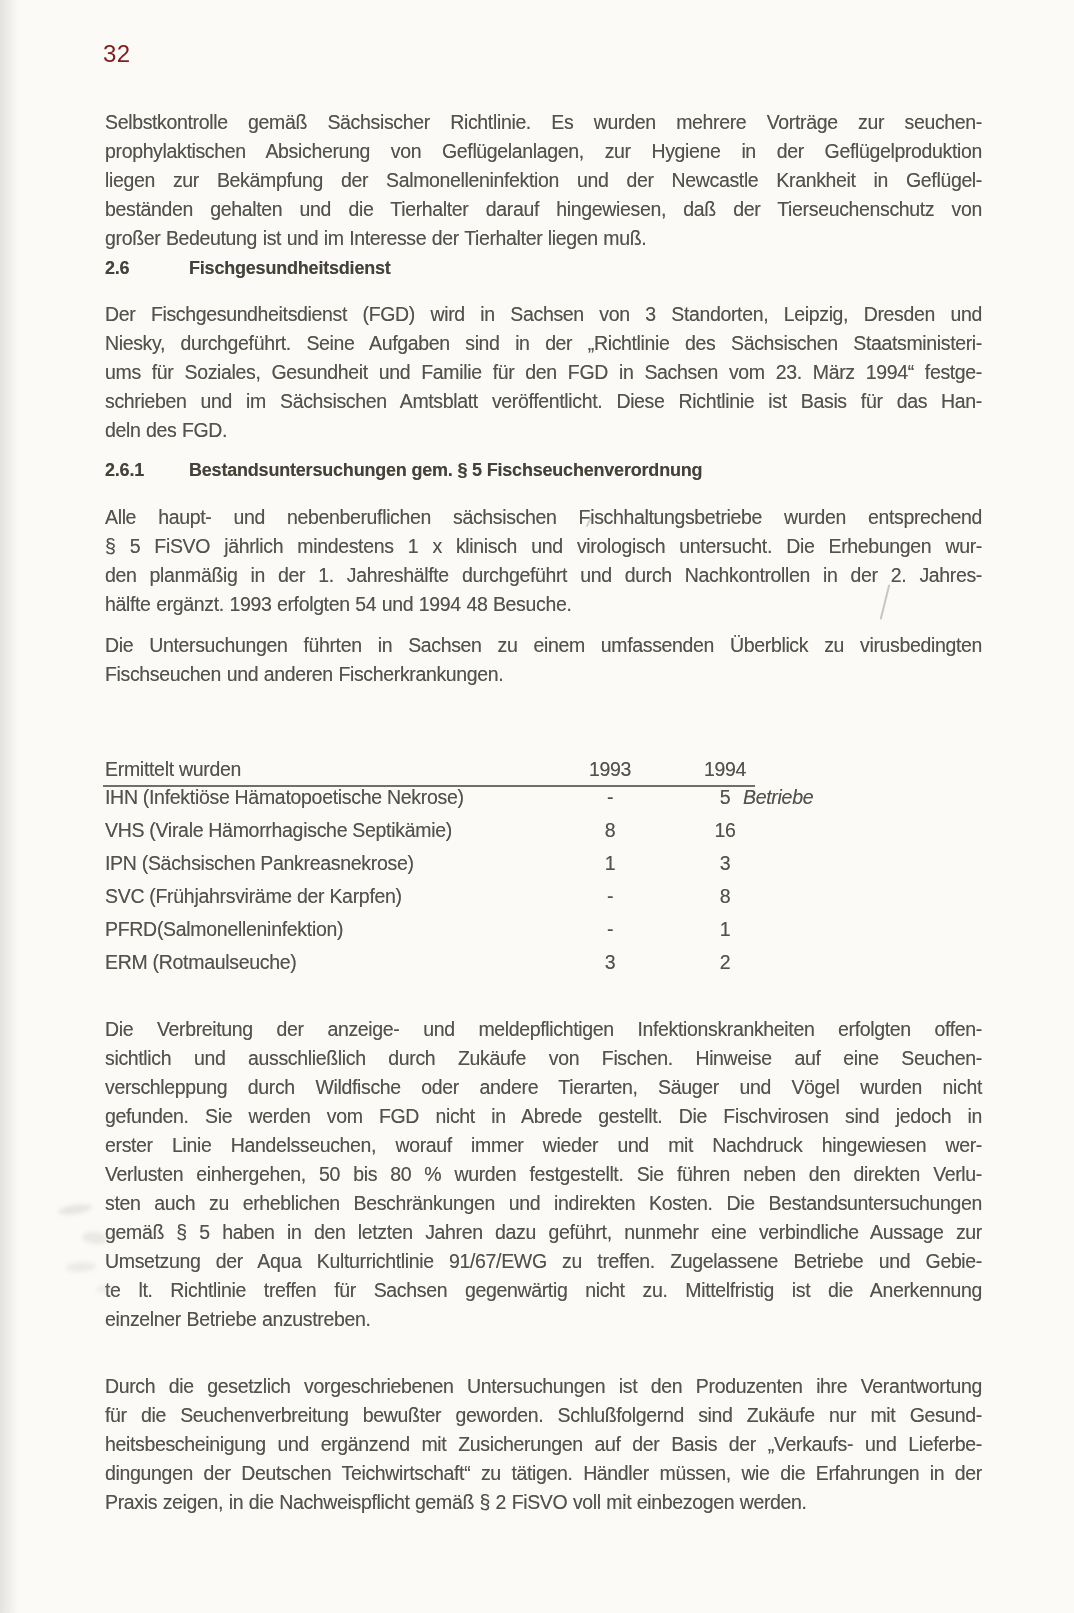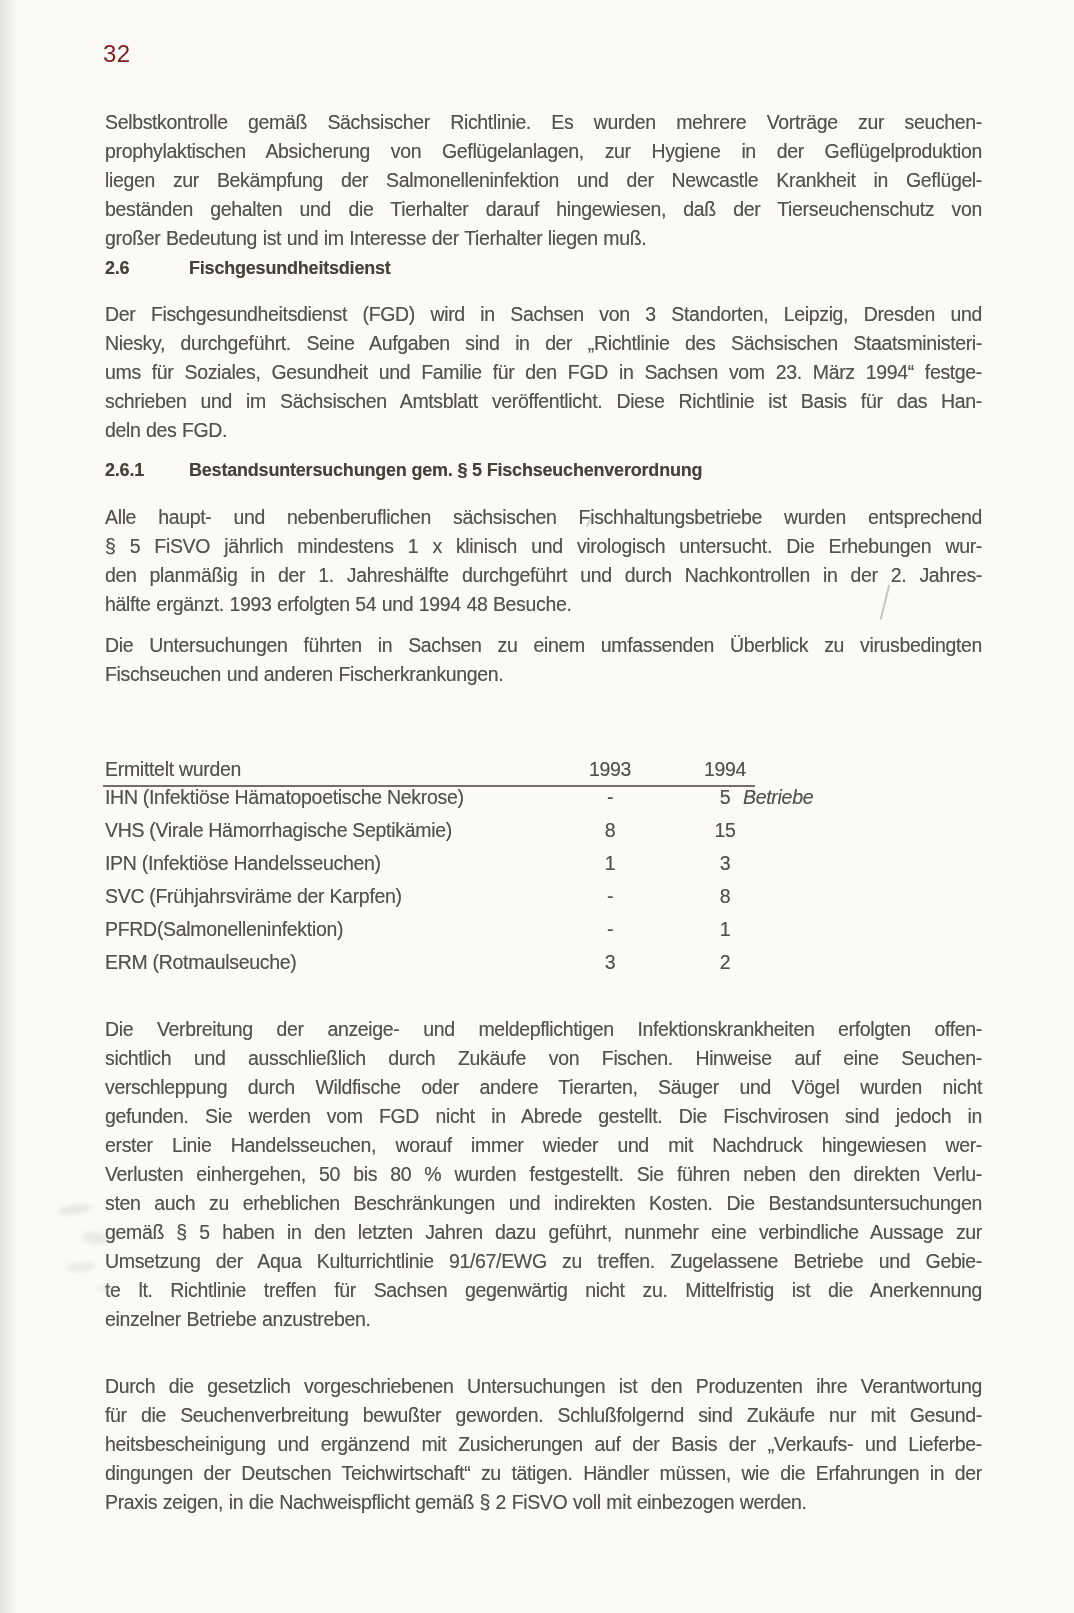--- a/index.html
+++ b/index.html
@@ -93,25 +93,25 @@
     <div class="t-rows">
       <div class="t-row">
         <span class="c-label">IHN (Infektiöse Hämatopoetische Nekrose)</span>
         <span class="c-93">-</span>
         <span class="c-94">5</span>
         <span class="c-unit">Betriebe</span>
       </div>
       <div class="t-row">
         <span class="c-label">VHS (Virale Hämorrhagische Septikämie)</span>
         <span class="c-93">8</span>
-        <span class="c-94">15</span>
+        <span class="c-94">16</span>
         <span class="c-unit"></span>
       </div>
       <div class="t-row">
-        <span class="c-label">IPN (Infektiöse Handelsseuchen)</span>
+        <span class="c-label">IPN (Sächsischen Pankreasnekrose)</span>
         <span class="c-93">1</span>
         <span class="c-94">3</span>
         <span class="c-unit"></span>
       </div>
       <div class="t-row">
         <span class="c-label">SVC (Frühjahrsviräme der Karpfen)</span>
         <span class="c-93">-</span>
         <span class="c-94">8</span>
         <span class="c-unit"></span>
       </div>

